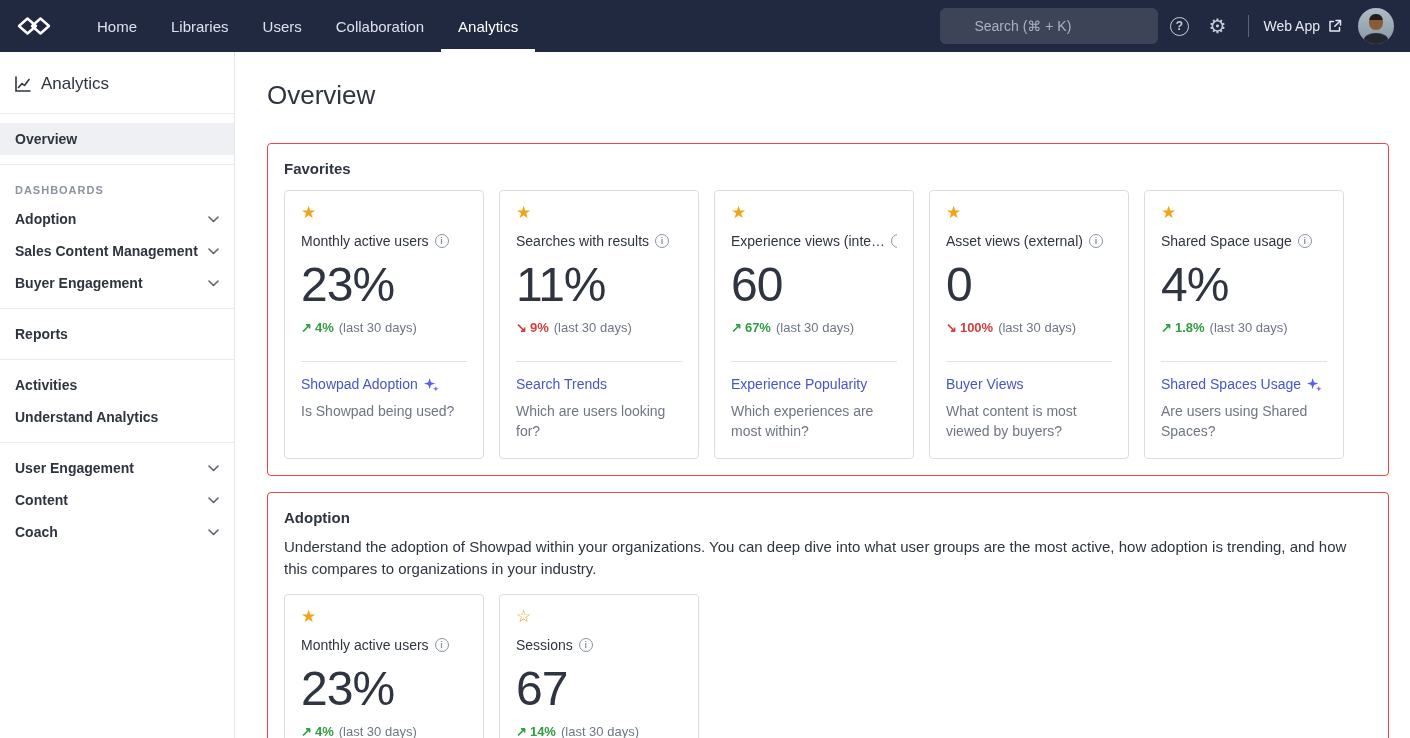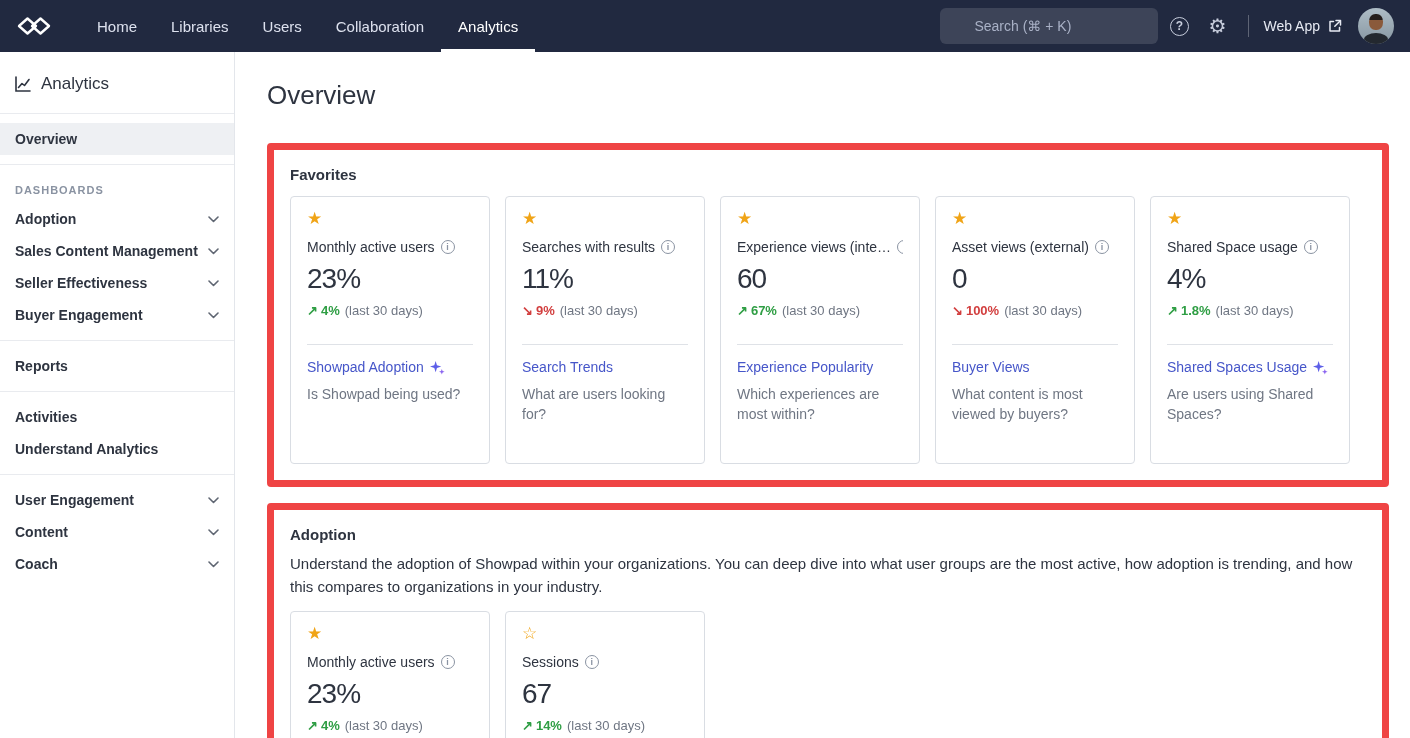--- a/index.html
+++ b/index.html
@@ -45,36 +45,36 @@
   .side-section.last { border-bottom:none; }
   .side-item { height:32px; display:flex; align-items:center; justify-content:space-between;
                padding:0 15px; font-size:14px; font-weight:600; color:#2e3440; cursor:pointer; }
   .side-item.active { background:#eef0f3; font-weight:700; }
   .side-label { padding:10px 15px 7px; font-size:11px; font-weight:700;
                 letter-spacing:.09em; color:#8a93a2; }
 
   
   .main { position:absolute; top:52px; left:236px; right:0; bottom:0; overflow:hidden; background:#fff; }
   .page-title { margin:27px 0 0 31px; font-size:26px; font-weight:500; color:#2e3440; line-height:32px; }
-  .panel { margin:0 21px 0 31px; border:7px solid #ef4444; border-radius:4px;
+  .panel { margin:0 21px 0 31px; border:1px solid #ef4444; border-radius:4px;
            padding:16px; background:#fff; }
   .panel.favorites { margin-top:32px; }
   .panel.adoption { margin-top:16px; }
   .panel-title { font-size:15px; font-weight:700; color:#2e3440; }
   .panel-desc { margin-top:10px; font-size:15px; color:#2e3440; line-height:1.5; }
   .cards-row { display:flex; gap:15px; margin-top:13px; }
   .metric-card { width:200px; min-height:268px; border:1px solid #d9dde3; border-radius:4px;
                  padding:13px 16px 16px; background:#fff; }
   .star { font-size:17px; color:#f0a417; line-height:1; cursor:pointer; display:inline-block; }
   .metric-title { margin-top:11px; font-size:14px; color:#2e3440; display:flex;
                   align-items:center; gap:6px; white-space:nowrap; overflow:hidden; }
   .info-icon { width:14px; height:14px; flex:none; border:1px solid #8a93a2; border-radius:50%;
                color:#8a93a2; font-size:9px; font-weight:700; display:inline-flex;
                align-items:center; justify-content:center; cursor:pointer; }
-  .metric-value { margin-top:8px; font-size:28px; font-weight:400; color:#2e3440; letter-spacing:-1px; }
+  .metric-value { margin-top:8px; font-size:48px; font-weight:400; color:#2e3440; letter-spacing:-1px; }
   .trend { margin-top:8px; font-size:13px; display:flex; align-items:center; gap:5px; }
   .chg { display:inline-flex; gap:3px; font-weight:600; }
   .chg.up { color:#2f9e44; }
   .chg.down { color:#d23f3f; }
   .period { color:#6f7683; }
   .card-divider { border-top:1px solid #dfe2e7; margin:26px 0 14px; }
   .card-link { font-size:14px; color:#4656c9; display:flex; align-items:center; gap:6px;
                cursor:pointer; text-decoration:none; }
   .card-desc { margin-top:9px; font-size:14px; color:#6f7683; line-height:1.45; }
   .chev { flex:none; }
@@ -147,26 +147,20 @@
           <path d="M1 1 L5.5 5.5 L10 1" fill="none" stroke="#5f6672" stroke-width="1.6" stroke-linecap="round" stroke-linejoin="round"></path>
         </svg>
     </div>
     <div class="side-item">
       <span>Sales Content Management</span>
       <svg class="chev" width="11" height="7" viewBox="0 0 11 7">
           <path d="M1 1 L5.5 5.5 L10 1" fill="none" stroke="#5f6672" stroke-width="1.6" stroke-linecap="round" stroke-linejoin="round"></path>
         </svg>
     </div>
     <div class="side-item">
-      <span>Seller Effectiveness</span>
-      <svg class="chev" width="11" height="7" viewBox="0 0 11 7">
-          <path d="M1 1 L5.5 5.5 L10 1" fill="none" stroke="#5f6672" stroke-width="1.6" stroke-linecap="round" stroke-linejoin="round"></path>
-        </svg>
-    </div>
-    <div class="side-item">
       <span>Buyer Engagement</span>
       <svg class="chev" width="11" height="7" viewBox="0 0 11 7">
           <path d="M1 1 L5.5 5.5 L10 1" fill="none" stroke="#5f6672" stroke-width="1.6" stroke-linecap="round" stroke-linejoin="round"></path>
         </svg>
     </div>
   </div>
 
   <div class="side-section">
     <div class="side-item">
       <span>Reports</span>
@@ -247,21 +241,21 @@
           <span class="chg down">
             <span>↘</span>
             <span>9%</span>
           </span>
           <span class="period">(last 30 days)</span>
         </div>
         <div class="card-divider"></div>
         <a class="card-link">
           <span>Search Trends</span>
         </a>
-        <div class="card-desc">What are users looking for?</div>
+        <div class="card-desc">Which are users looking for?</div>
       </div>
 
       <div class="metric-card">
         <span class="star">★</span>
         <div class="metric-title">
           <span>Experience views (inte…</span>
           <span class="info-icon">i</span>
         </div>
         <div class="metric-value">60</div>
         <div class="trend">

